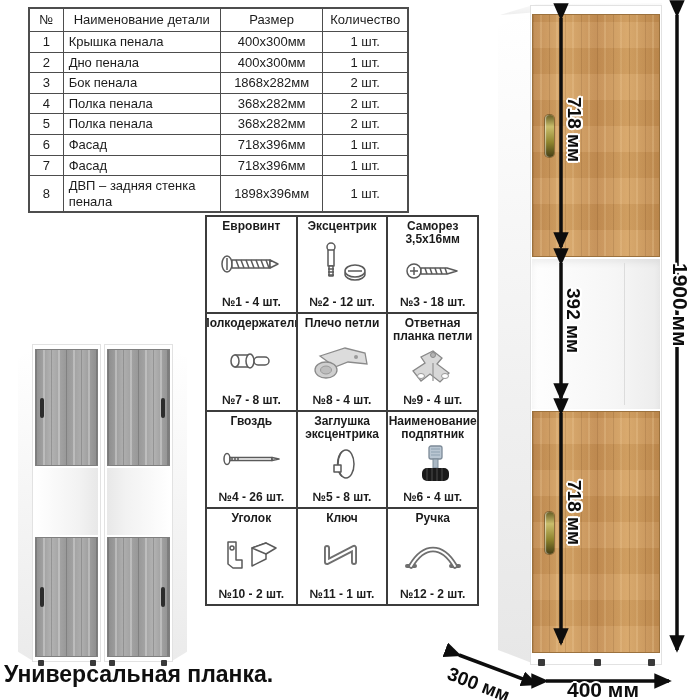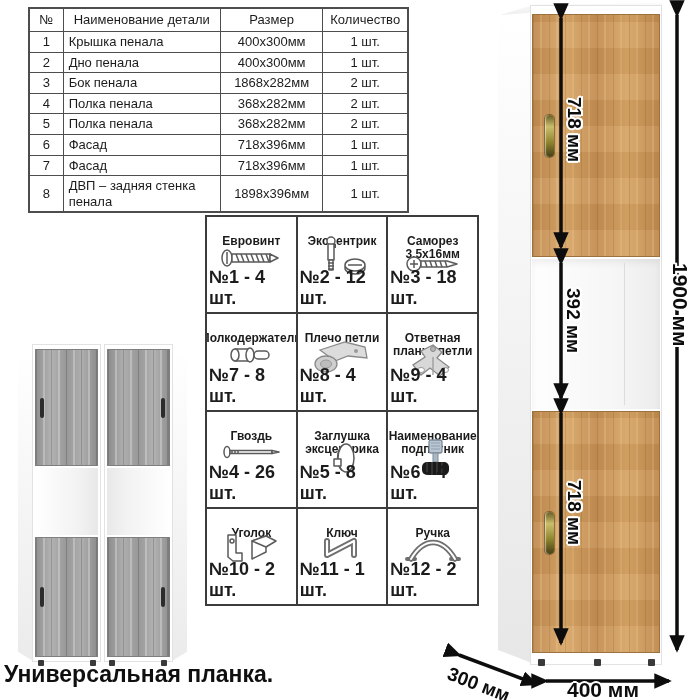--- a/index.html
+++ b/index.html
@@ -22,25 +22,25 @@
   .col-name { width:168px; text-align:left; }
   .col-size { width:98px; text-align:center; }
   .col-qty  { width:75px; text-align:center;margin-top:27px; }
 
   
   .hw-grid {
     position:absolute; left:205px; top:215px; width:274px; height:391px;
     display:grid; grid-template-columns:repeat(3,1fr); grid-template-rows:repeat(4,1fr);
     gap:2px; background:#3c3c3c; border:2px solid #3c3c3c; box-sizing:border-box;
   }
-  .hw-cell { background:#ffffff; display:flex; flex-direction:column; align-items:center; padding:18px 2px 2px; overflow:hidden; }
+  .hw-cell { background:#ffffff; display:flex; flex-direction:column; align-items:center; padding:3px 2px 2px; overflow:hidden; }
   .hw-title { font-weight:bold; font-size:12px; line-height:1.1; text-align:center; color:#1b1b1b; }
   .hw-icon { flex:1 1 auto; display:flex; align-items:center; justify-content:center; min-height:0; }
   .hw-icon svg { display:block; }
-  .hw-count { font-weight:bold; font-size:18px; padding-bottom:1px; }
+  .hw-count { font-weight:bold; font-size:12px; padding-bottom:1px; }
 
   .ln { stroke:#5a5a5a; fill:#ffffff; stroke-width:1.5; stroke-linejoin:round; }
   .lnf { stroke:#5a5a5a; fill:none; stroke-width:1.5; }
 
   
   .mini-cab { position:absolute; top:344px; width:84px; height:324px; }
   .mini-cab.mirror { transform:scaleX(-1); }
   .mc-side { position:absolute; left:0; top:5px; width:15px; height:312px;
     background:linear-gradient(180deg,#ffffff,#ebebeb);
     clip-path:polygon(100% 0,100% 100%,0 97%,0 3%); }

